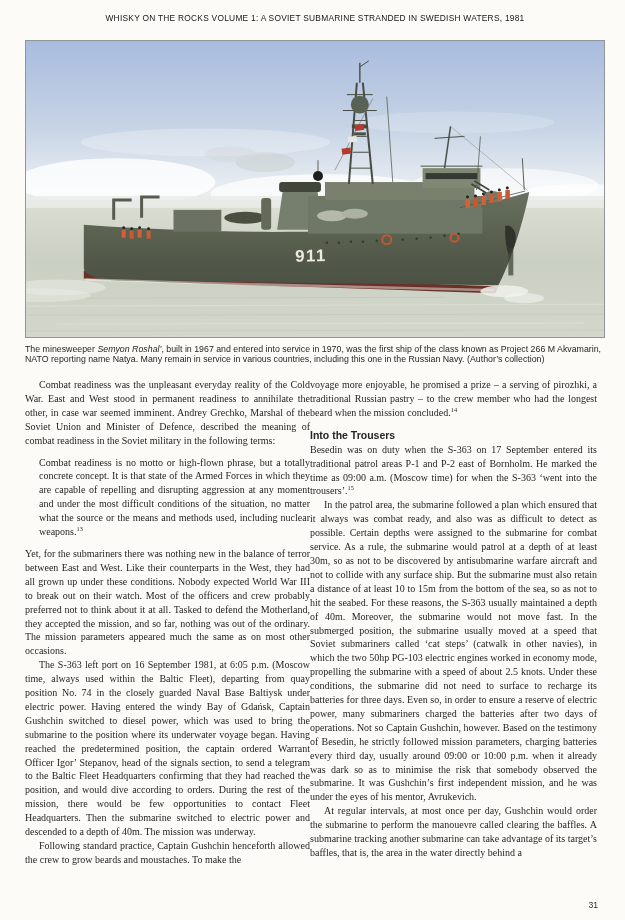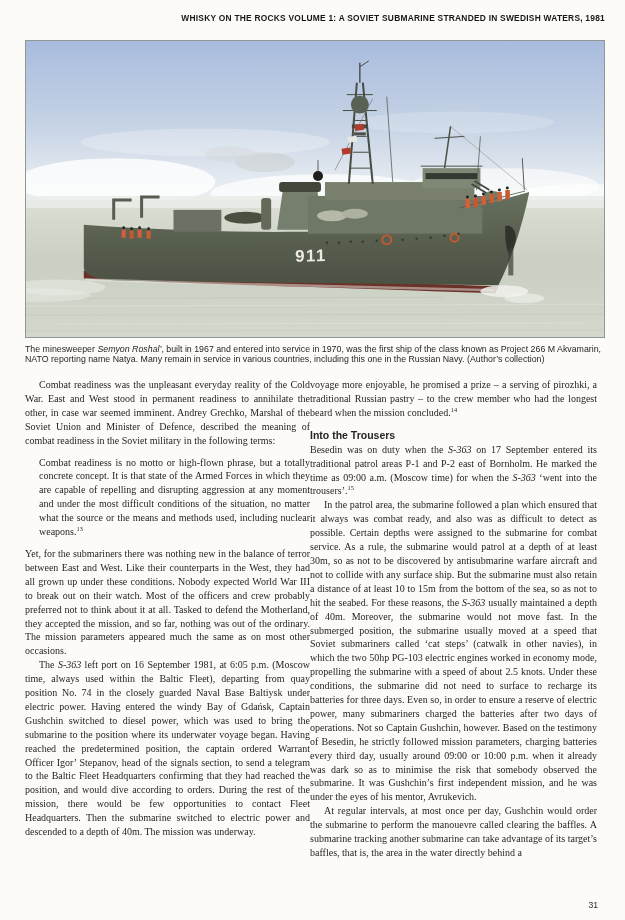--- a/index.html
+++ b/index.html
@@ -4,22 +4,22 @@
 <style>
   html,body{margin:0;padding:0;background:#e8e8e6;}
   .page{
     position:relative;width:625px;height:920px;margin:0 auto;
     background:#fcfbf8;overflow:hidden;
     font-family:"Liberation Serif", serif;color:#1f1f1f;
   }
   .running-header{
     position:absolute;top:13px;left:25px;width:580px;
     font-family:"Liberation Sans", sans-serif;
-    font-size:8.4px;font-weight:bold;letter-spacing:.25px;
-    color:#171717;text-align:right;
+    font-size:8.4px;font-weight:normal;letter-spacing:.25px;
+    color:#171717;text-align:center;
   }
   .photo{
     position:absolute;left:25px;top:40px;width:578px;height:296px;
     margin:0;border:1px solid #8f9695;background:#dfe5ea;
   }
   .photo svg{display:block;width:100%;height:100%;}
   .caption{
     position:absolute;left:25px;top:344px;width:580px;margin:0;
     font-family:"Liberation Sans", sans-serif;
     font-size:8.8px;line-height:10px;color:#262626;
@@ -31,21 +31,21 @@
   }
   .col{font-size:10px;line-height:13.9px;text-align:justify;}
   .col p{margin:0;}
   .col p.indent{text-indent:14px;}
   .col p.quote{margin:8px 0 8px 14px;}
   .col h3{
     font-family:"Liberation Sans", sans-serif;
     font-size:10.5px;font-weight:bold;color:#252525;
     margin:9px 0 1px 0;text-align:left;line-height:13px;
   }
-  .col .it{font-style:italic;}
+  .col .it{}
   .col sup{font-size:6.3px;line-height:0;}
   .page-number{
     position:absolute;top:886px;right:27px;
     font-family:"Liberation Sans", sans-serif;
     font-size:8.6px;color:#2e2e2e;margin-top:14px;
   }
 </style>
 </head>
 <body>
 
@@ -219,20 +219,21 @@
   </figure>
 
   <p class="caption"><span>The minesweeper </span><span class="it">Semyon Roshal’</span><span>, built in 1967 and entered into service in 1970, was the first ship of the class known as Project 266 M Akvamarin, NATO reporting name Natya. Many remain in service in various countries, including this one in the Russian Navy. (Author’s collection)</span></p>
 
   <div class="columns">
     <div class="col" id="col-left">
         <p class="para indent"><span>Combat readiness was the unpleasant everyday reality of the Cold War. East and West stood in permanent readiness to annihilate the other, in case war seemed imminent. Andrey Grechko, Marshal of the Soviet Union and Minister of Defence, described the meaning of combat readiness in the Soviet military in the following terms:</span></p>
         <p class="quote"><span>Combat readiness is no motto or high-flown phrase, but a totally concrete concept. It is that state of the Armed Forces in which they are capable of repelling and disrupting aggression at any moment and under the most difficult conditions of the situation, no matter what the source or the means and methods used, including nuclear weapons.</span><sup>13</sup></p>
         <p class="para"><span>Yet, for the submariners there was nothing new in the balance of terror between East and West. Like their counterparts in the West, they had all grown up under these conditions. Nobody expected World War III to break out on their watch. Most of the officers and crew probably preferred not to think about it at all. Tasked to defend the Motherland, they accepted the mission, and so far, nothing was out of the ordinary. The mission parameters appeared much the same as on most other occasions.</span></p>
         <p class="para indent"><span>The </span><span class="it">S-363</span><span> left port on 16 September 1981, at 6:05 p.m. (Moscow time, always used within the Baltic Fleet), departing from quay position No. 74 in the closely guarded Naval Base Baltiysk under electric power. Having entered the windy Bay of Gdańsk, Captain Gushchin switched to diesel power, which was used to bring the submarine to the position where its underwater voyage began. Having reached the predetermined position, the captain ordered Warrant Officer Igor’ Stepanov, head of the signals section, to send a telegram to the Baltic Fleet Headquarters confirming that they had reached the position, and would dive according to orders. During the rest of the mission, there would be few opportunities to contact Fleet Headquarters. Then the submarine switched to electric power and descended to a depth of 40m. The mission was underway.</span></p>
+        <p class="para indent"><span>Following standard practice, Captain Gushchin henceforth allowed the crew to grow beards and moustaches. To make the</span></p>
       </div>
     <div class="col" id="col-right">
         <p class="para"><span>voyage more enjoyable, he promised a prize – a serving of pirozhki, a traditional Russian pastry – to the crew member who had the longest beard when the mission concluded.</span><sup>14</sup></p>
         <h3 class="heading"><span>Into the Trousers</span></h3>
         <p class="para"><span>Besedin was on duty when the </span><span class="it">S-363</span><span> on 17 September entered its traditional patrol areas P-1 and P-2 east of Bornholm. He marked the time as 09:00 a.m. (Moscow time) for when the </span><span class="it">S-363</span><span> ‘went into the trousers’.</span><sup>15</sup></p>
         <p class="para indent"><span>In the patrol area, the submarine followed a plan which ensured that it always was combat ready, and also was as difficult to detect as possible. Certain depths were assigned to the submarine for combat service. As a rule, the submarine would patrol at a depth of at least 30m, so as not to be discovered by antisubmarine warfare aircraft and not to collide with any surface ship. But the submarine must also retain a distance of at least 10 to 15m from the bottom of the sea, so as not to hit the seabed. For these reasons, the </span><span class="it">S-363</span><span> usually maintained a depth of 40m. Moreover, the submarine would not move fast. In the submerged position, the submarine usually moved at a speed that Soviet submariners called ‘cat steps’ (catwalk in other navies), in which the two 50hp PG-103 electric engines worked in economy mode, propelling the submarine with a speed of about 2.5 knots. Under these conditions, the submarine did not need to surface to recharge its batteries for three days. Even so, in order to ensure a reserve of electric power, many submariners charged the batteries after two days of operations. Not so Captain Gushchin, however. Based on the testimony of Besedin, he strictly followed mission parameters, charging batteries every third day, usually around 09:00 or 10:00 p.m. when it already was dark so as to minimise the risk that somebody observed the submarine. It was Gushchin’s first independent mission, and he was under the eyes of his mentor, Avrukevich.</span></p>
         <p class="para indent"><span>At regular intervals, at most once per day, Gushchin would order the submarine to perform the manouevre called clearing the baffles. A submarine tracking another submarine can take advantage of its target’s baffles, that is, the area in the water directly behind a</span></p>
       </div>
   </div>
 

